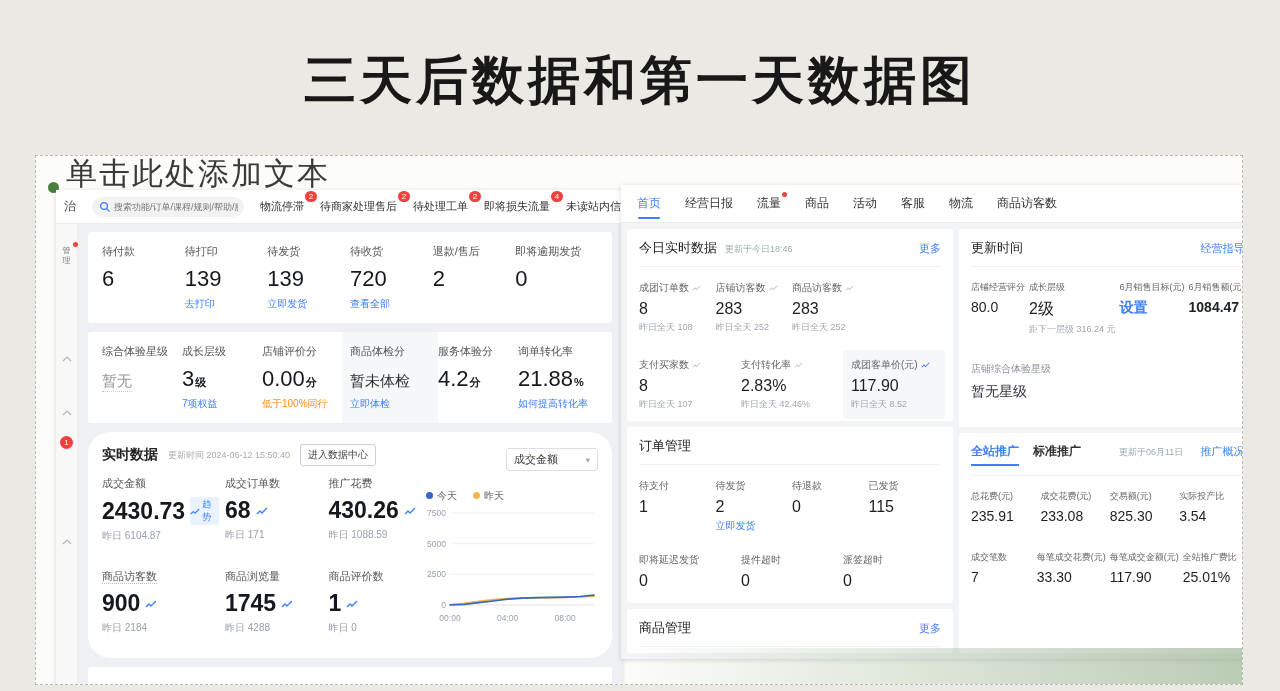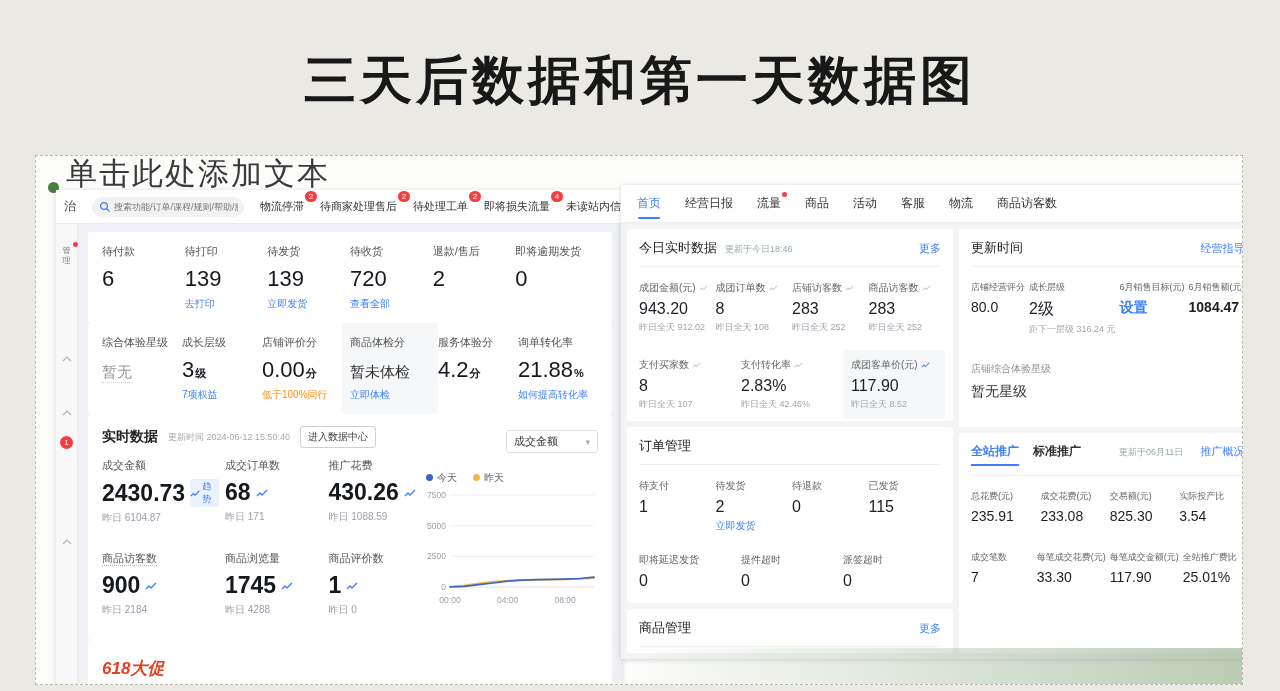--- a/index.html
+++ b/index.html
@@ -34,21 +34,21 @@
   .lnav-right { margin-left: auto; font-size: 9px; color: #999; width: 14px; overflow: hidden; }
   .lbody { display: flex; height: 462px; }
   .lside { width: 22px; background: #f8f8f8; border-right: 1px solid #eee; display: flex;
            flex-direction: column; align-items: center; padding-top: 22px; font-size: 8px; color: #777; }
   .ls-txt { position: relative; width: 12px; text-align: center; line-height: 10px; }
   .ls-dot { position: absolute; top: -4px; right: -5px; width: 5px; height: 5px; border-radius: 50%; background: #f53f3f; }
   .ls-chev { margin-top: 90px; color: #bbb; }
   .ls-chev2 { margin-top: 48px; color: #bbb; }
   .ls-badge { margin-top: 20px; width: 13px; height: 13px; border-radius: 50%; background: #f53f3f;
               color: #fff; font-size: 8px; line-height: 13px; text-align: center; }
-  .lmain { flex: 1; background: #eef0f3; padding: 8px 10px; display: flex; flex-direction: column; overflow: hidden; }
+  .lmain { flex: 1; background: #eef0f3; padding: 8px 10px; display: flex; flex-direction: column; gap: 9px; overflow: hidden; }
   .card { background: #fff; border-radius: 3px; padding: 12px 14px; }
   .row6 { display: flex; }
   .row6 > div { flex: 1; }
   .m-label { font-size: 11px; color: #555; }
   .m-label.dotted { text-decoration: underline dotted #bbb; text-underline-offset: 3px; }
   .m-value { font-size: 22px; color: #15181d; font-weight: 500; margin: 7px 0 5px; }
   .m-link { font-size: 10px; color: #3d7fff; cursor: pointer; }
   .m-link.warn { color: #ff8c1a; }
   .v-unit { font-size: 11px; font-weight: 700; margin-left: 1px; }
   .v-muted { font-size: 15px; color: #999; font-weight: 400; border-bottom: 1px dotted #ccc; display: inline-block; }
@@ -217,21 +217,21 @@
                 <div class="m-label">服务体验分</div>
                 <div class="m-value"><span>4.2</span><span class="v-unit">分</span></div>
               </div>
             <div>
                 <div class="m-label">询单转化率</div>
                 <div class="m-value"><span>21.88</span><span class="v-unit">%</span></div>
                 <div class="m-link">如何提高转化率</div>
               </div>
           </div>
 
-          <div class="card" style="flex:none; min-height:226px;">
+          <div class="card" style="flex:none; min-height:226px;border-radius:22px;">
             <div class="rt-head">
               <span class="rt-title">实时数据</span>
               <span class="rt-upd">更新时间 2024-06-12 15:50:40</span>
               <button class="rt-btn">进入数据中心</button>
             </div>
             <div class="rt-flex">
               <div class="rt-grid">
                 <div>
                   <div class="m-label">成交金额</div>
                   <div class="rt-valrow">
@@ -350,30 +350,20 @@
         <div class="rcol-l">
           <div class="rcard">
             <div class="rc-head">
               <span class="rc-title">今日实时数据</span>
               <span class="rc-upd">更新于今日18:46</span>
               <span class="rc-more">更多</span>
             </div>
             <div class="g4 mt14">
               <div>
                   <div class="s-label">
-                    <span>成团金额(元)</span>
-                    <svg width="9" height="8" viewBox="0 0 12 10">
-                      <polyline points="1,8 4,5 6,7 11,2" fill="none" stroke="#c3c9d1" stroke-width="1.4"></polyline>
-                    </svg>
-                  </div>
-                  <div class="s-val">943.20</div>
-                  <div class="s-sub">昨日全天 912.02</div>
-                </div>
-              <div>
-                  <div class="s-label">
                     <span>成团订单数</span>
                     <svg width="9" height="8" viewBox="0 0 12 10">
                       <polyline points="1,8 4,5 6,7 11,2" fill="none" stroke="#c3c9d1" stroke-width="1.4"></polyline>
                     </svg>
                   </div>
                   <div class="s-val">8</div>
                   <div class="s-sub">昨日全天 108</div>
                 </div>
               <div>
                   <div class="s-label">

